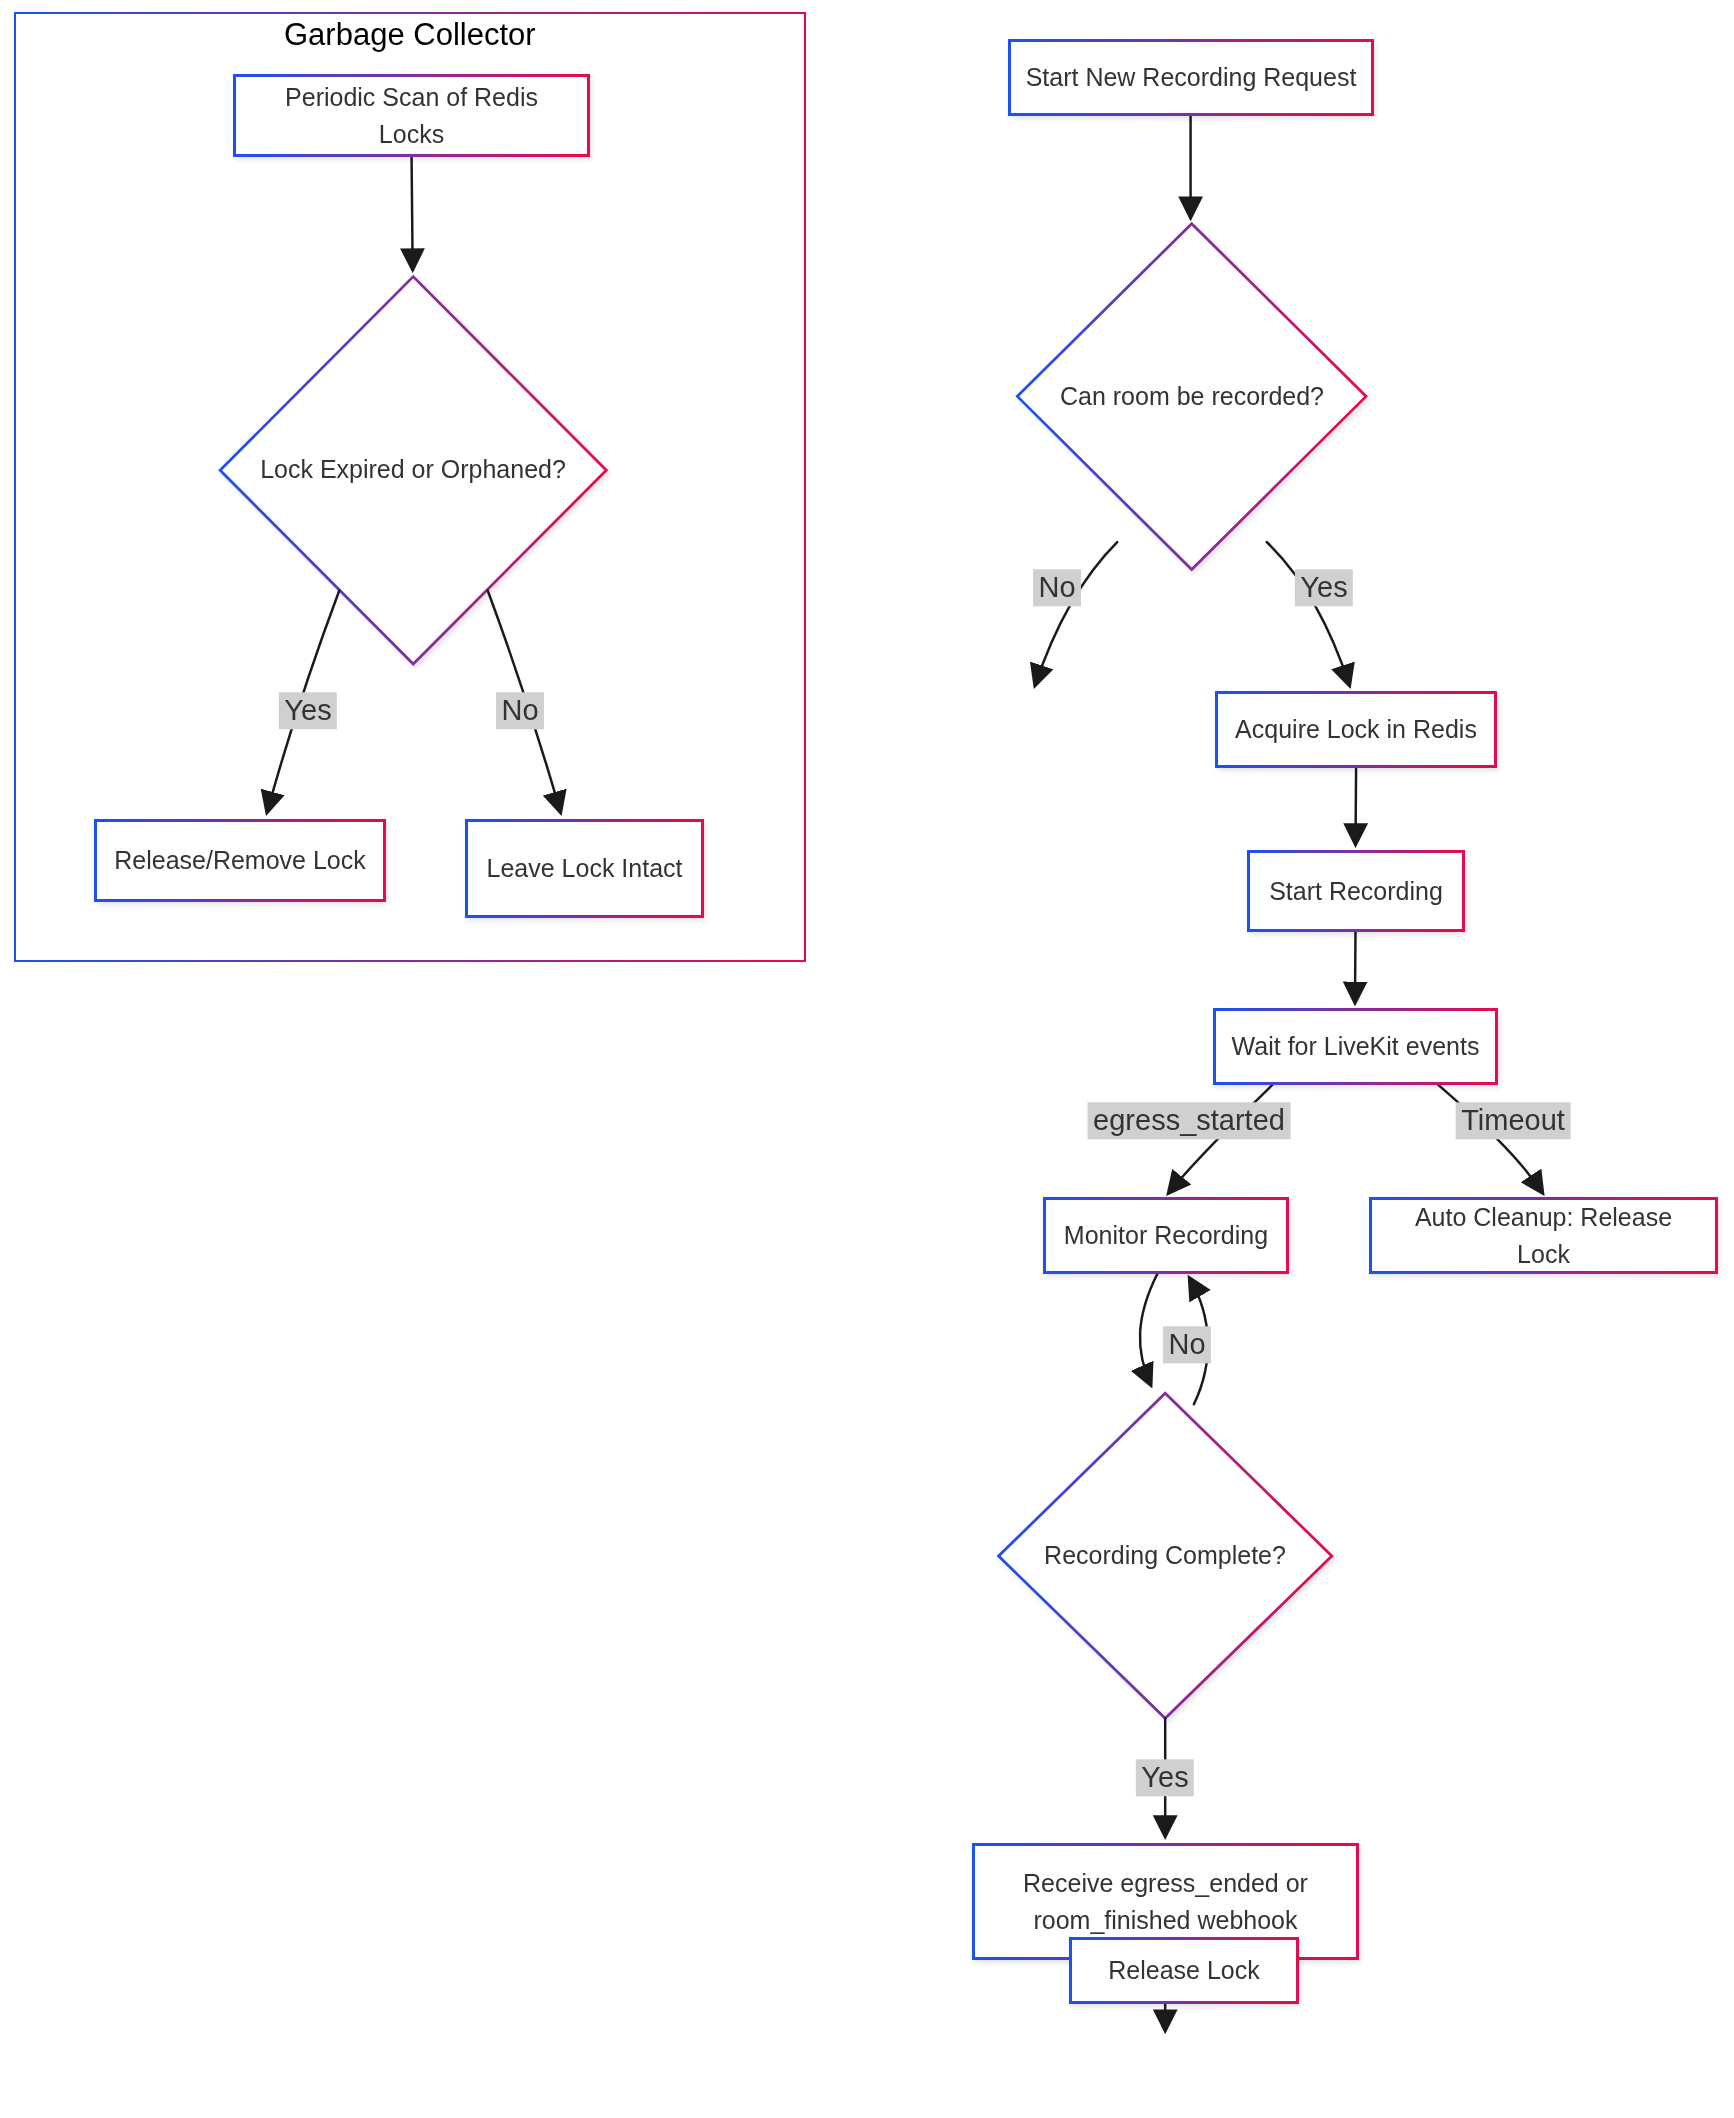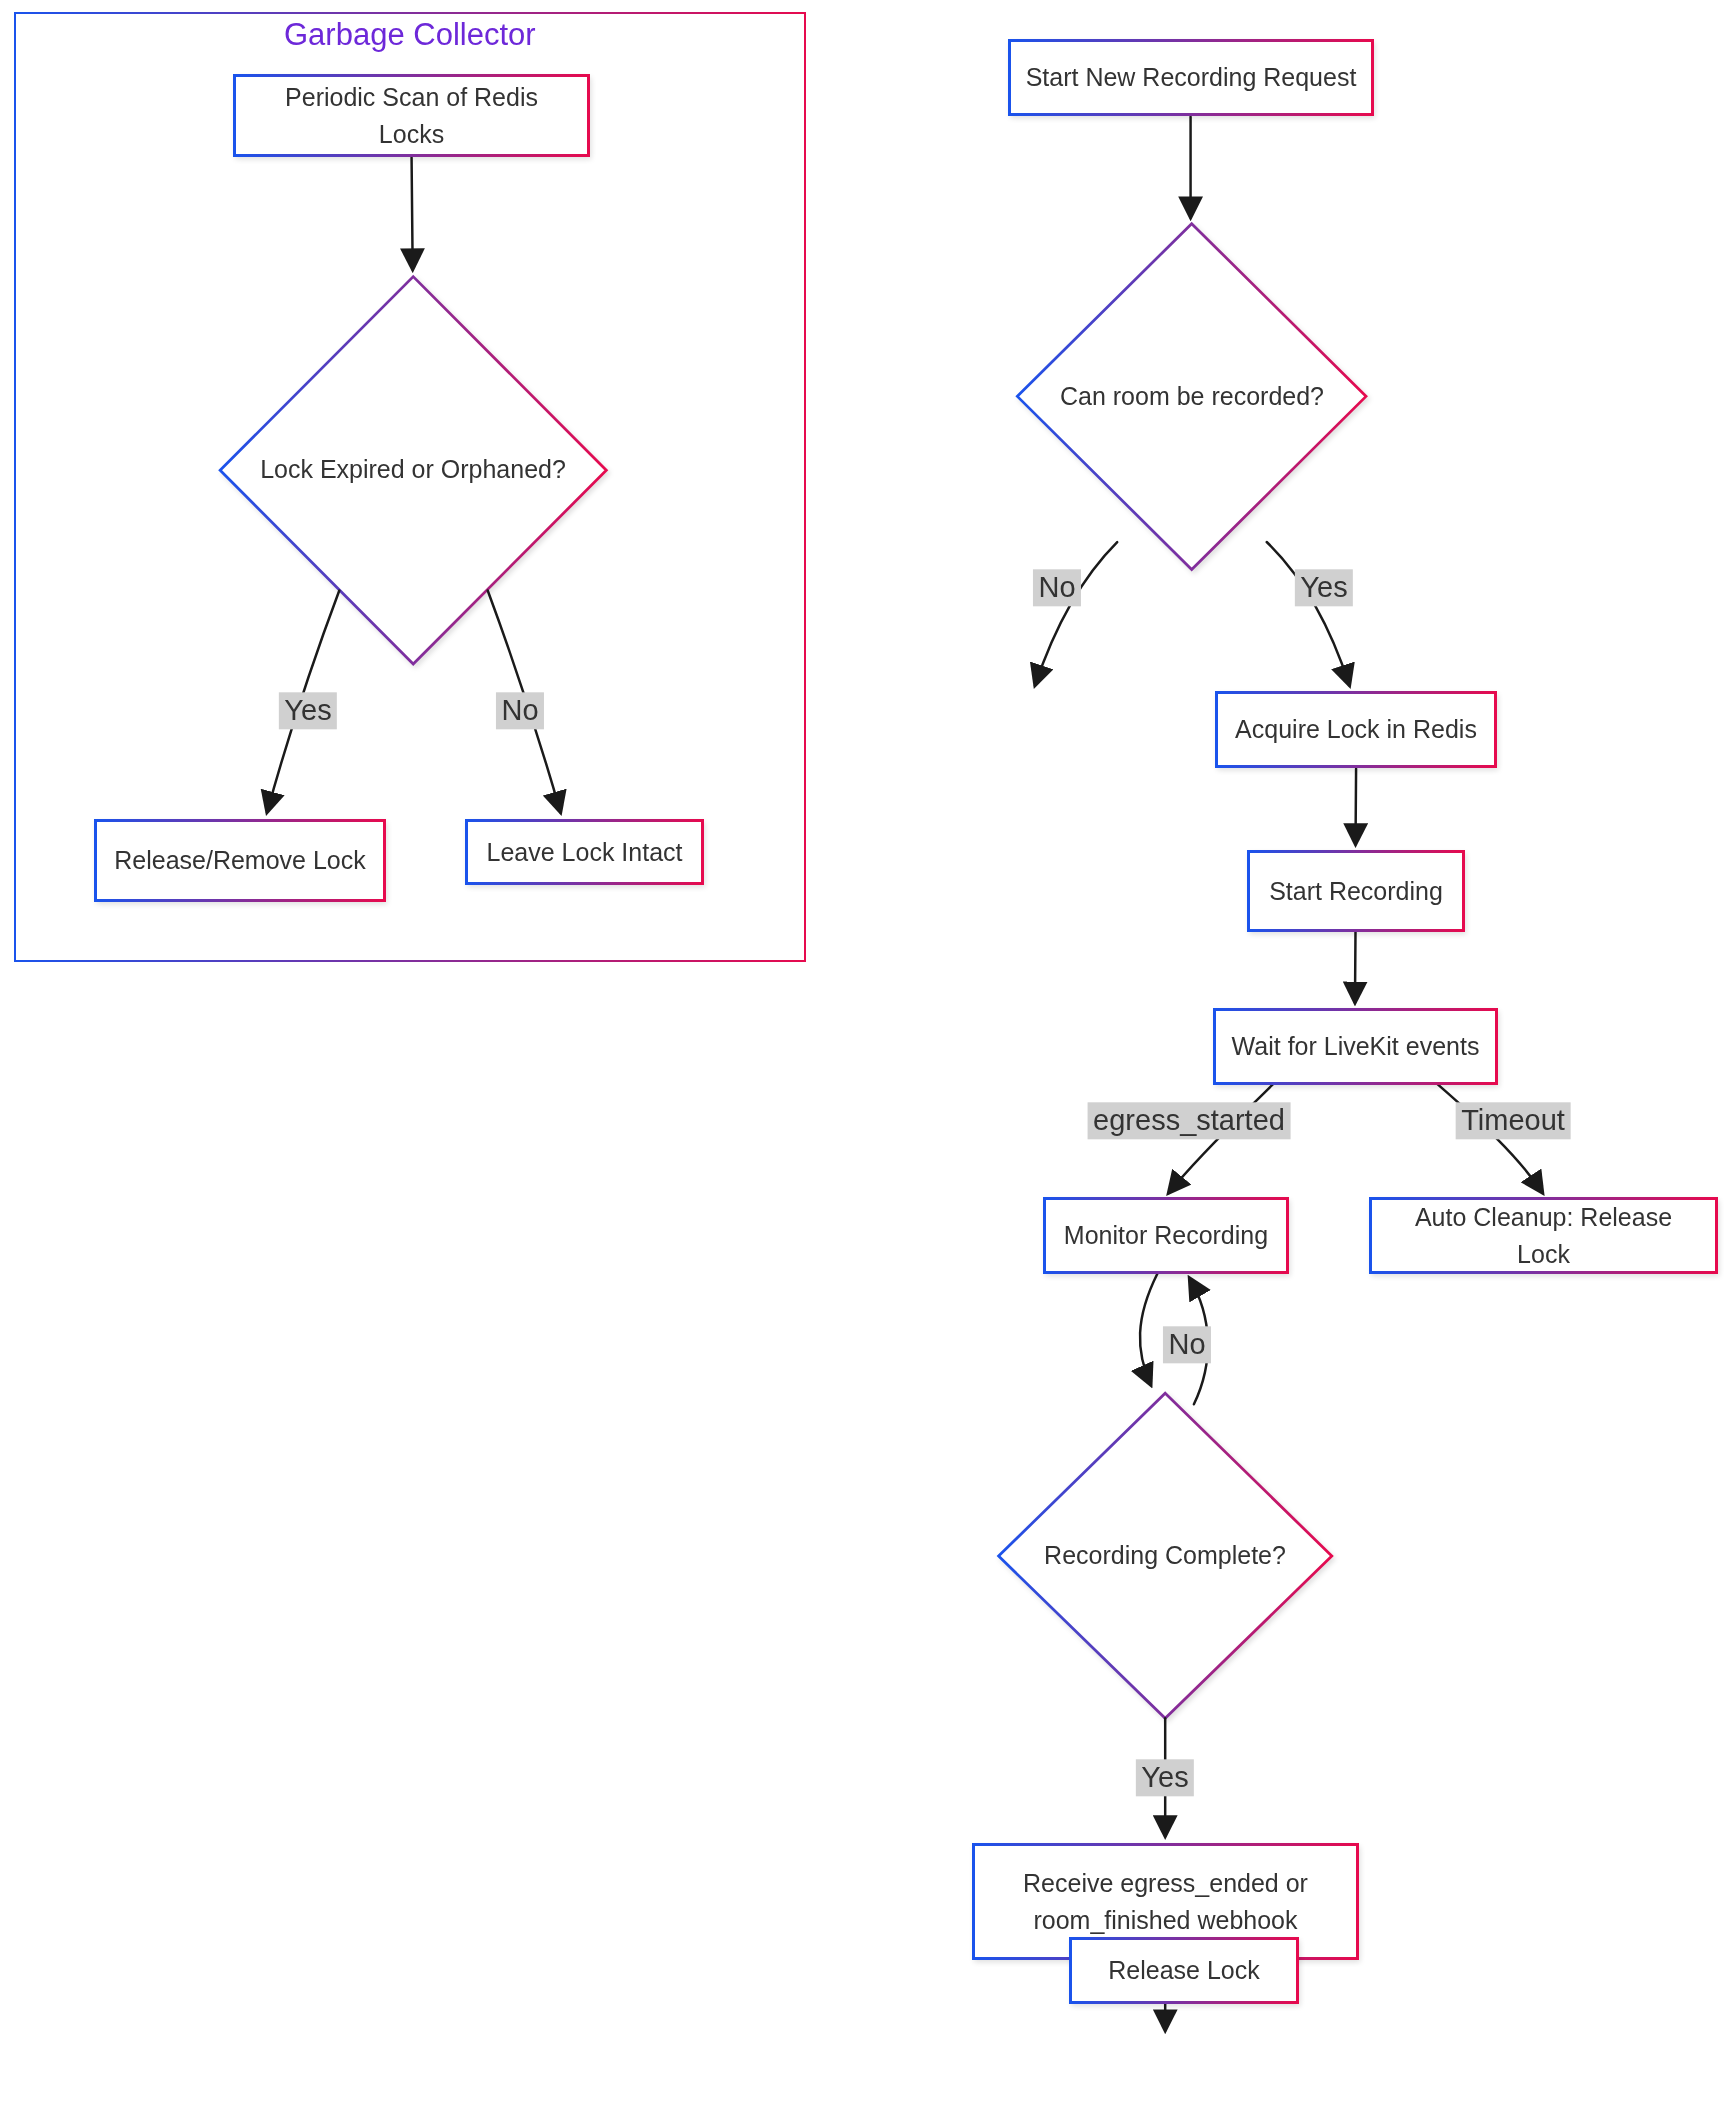--- a/index.html
+++ b/index.html
@@ -51,21 +51,21 @@
     position: absolute;
     border: 2.2px solid;
     border-image: linear-gradient(90deg, var(--gradient-start, #1a53ec), var(--gradient-end, #e60a4e)) 1;
     background: transparent;
   }
 
   .subgraph-title {
     position: absolute;
     text-align: center;
     font-size: 31px;
-    color: #6d28d9;
+    color: #000000;
   }
 
   .node {
     position: absolute;
     border: 3.3px solid;
     border-image: linear-gradient(90deg, var(--gradient-start, #1a53ec), var(--gradient-end, #e60a4e)) 1;
     background: var(--node-bg, #ffffff);
     display: flex;
     align-items: center;
     justify-content: center;
@@ -139,21 +139,21 @@
   <div class="subgraph-title" style="left:13.8px; top:16.6px; width:792px;">Garbage Collector</div>
 
   <div class="node" style="left:233px; top:74px; width:357px; height:83px;">
     <span>Periodic Scan of Redis Locks</span>
   </div>
 
   <div class="node" style="left:94px; top:819px; width:292px; height:83px;">
     <span>Release/Remove Lock</span>
   </div>
 
-  <div class="node" style="left:465px; top:819px; width:239px; height:66px;">
+  <div class="node" style="left:465px; top:819px; width:239px; height:99px;">
     <span>Leave Lock Intact</span>
   </div>
 
   <div class="node" style="left:1008px; top:39px; width:366px; height:77px;">
     <span>Start New Recording Request</span>
   </div>
 
 
   <div class="node" style="left:1215px; top:691px; width:282px; height:77px;">
     <span>Acquire Lock in Redis</span>

